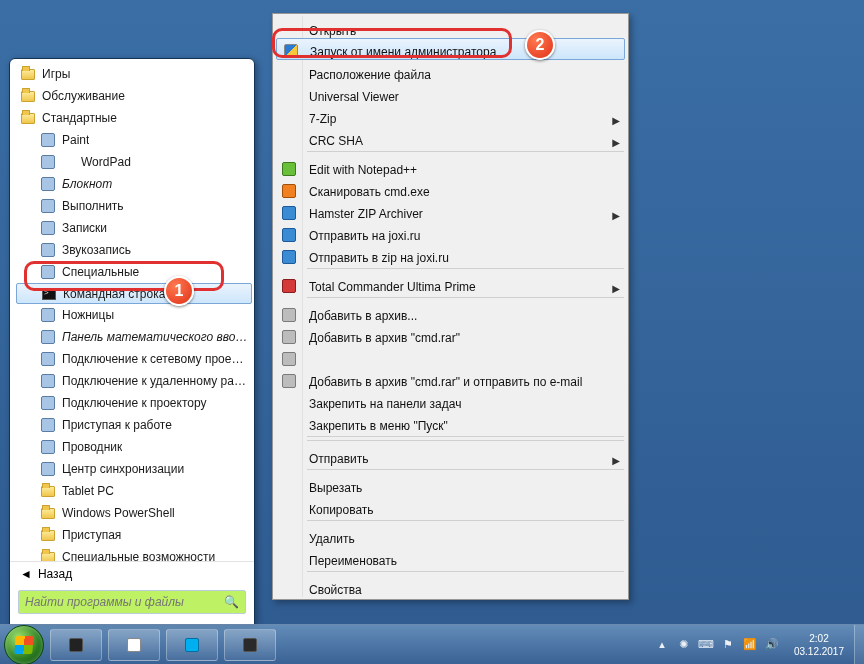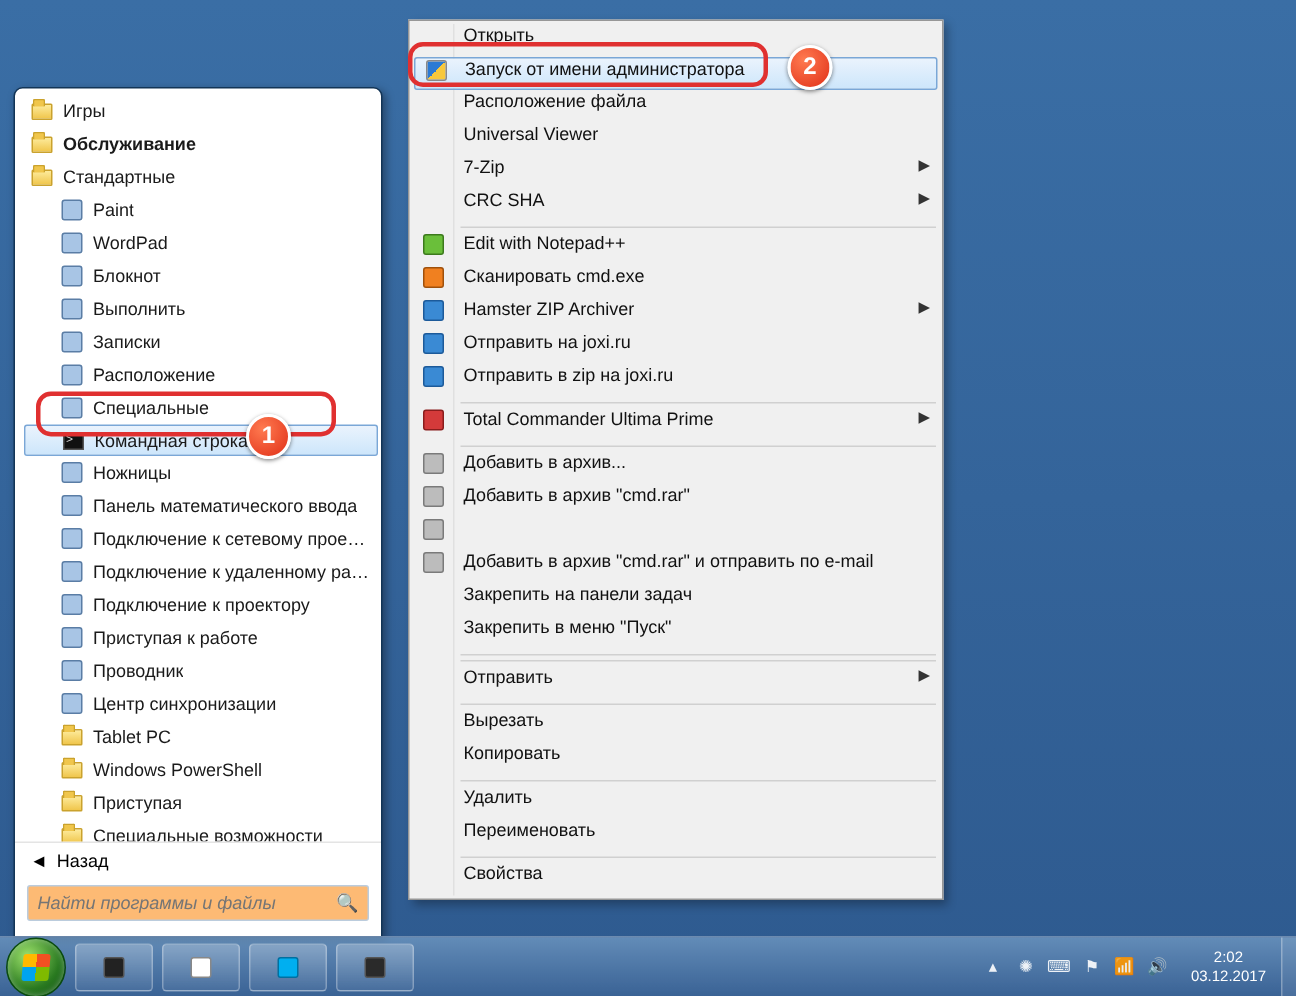--- a/index.html
+++ b/index.html
@@ -7,35 +7,35 @@
 
 
 .start-menu { position: absolute; left: 9px; top: 58px; width: 246px; height: 567px; background: #fff; border: 1px solid #123456; border-radius: 6px 6px 0 0; box-shadow: 2px 2px 6px rgba(0,0,0,.35); display: flex; flex-direction: column; overflow: hidden; }
 .start-list { flex: 1 1 auto; overflow: hidden; padding: 4px 2px 0 6px; }
 .start-item { display: flex; align-items: center; gap: 6px; height: 22px; padding: 0 4px; font-size: 12px; color: #1a1a1a; cursor: default; }
 .start-item .indent { width: 14px; flex: 0 0 14px; }
 .start-item .icon { width: 16px; height: 16px; flex: 0 0 16px; display: inline-flex; align-items: center; justify-content: center; }
 .start-item.highlight { background: linear-gradient(#eaf3fd,#cde6fb); border: 1px solid #7aa7d7; border-radius: 2px; height: 21px; }
 .start-back { display:flex; align-items:center; gap:6px; height:26px; padding:0 10px; font-size:12px; border-top:1px solid #e4e4e4; }
 .start-back .arrow { font-size:12px; }
-.start-search { margin: 4px 8px 10px 8px; height:24px; display:flex; align-items:center; border:1px solid #bcd; background:#fdba74; border-radius:2px; padding:0 6px; gap:6px; }
+.start-search { margin: 4px 8px 10px 8px; height:24px; display:flex; align-items:center; border:1px solid #bcd; background:#bef264; border-radius:2px; padding:0 6px; gap:6px; }
 .start-search input { border:none; outline:none; flex:1; font-size:12px; font-style:italic; color:#6a6a6a; background:transparent; }
 .start-search .mag { color:#3a6ea5; font-size:12px; }
 
 
 .ico-folder { background: linear-gradient(#fdeb9c,#f0c64c); width:14px; height:11px; border-radius:1px; position:relative; border:1px solid #caa22d; }
 .ico-folder::before { content:""; position:absolute; top:-4px; left:0; width:6px; height:4px; background:#f0c64c; border:1px solid #caa22d; border-bottom:none; border-radius:1px 1px 0 0; }
 .ico-generic { width:14px; height:14px; background:#a8c5e5; border:1px solid #5a7da5; border-radius:2px; }
 .ico-cmd { width:14px; height:12px; background:#111; border:1px solid #555; position:relative; }
 .ico-cmd::after { content:">"; color:#ddd; font-size:8px; position:absolute; left:1px; top:-1px; }
 
 
 .ctx-menu { position:absolute; left:272px; top:13px; width:357px; background:#f0f0f0; border:1px solid #979797; box-shadow:3px 3px 6px rgba(0,0,0,.3); padding:2px; }
 .ctx-gutter { position:absolute; left:2px; top:2px; bottom:2px; width:28px; background:#f0f0f0; border-right:1px solid #e0e0e0; }
-.ctx-row { position:relative; display:flex; align-items:flex-start; height:22px; font-size:12px; color:#111; padding-left:34px; padding-right:18px; cursor:default; }
+.ctx-row { position:relative; display:flex; align-items:flex-end; height:22px; font-size:12px; color:#111; padding-left:34px; padding-right:18px; cursor:default; }
 .ctx-row .ctx-ico { position:absolute; left:6px; width:16px; height:16px; display:flex; align-items:center; justify-content:center; }
 .ctx-row .sub { position:absolute; right:6px; font-size:10px; color:#333; }
 .ctx-row.hi { background:linear-gradient(#eaf3fd,#cde6fb); border:1px solid #7aa7d7; border-radius:2px; margin:0 1px; padding-left:33px; }
 .ctx-sep { height:1px; margin:3px 2px 3px 32px; background:#d0d0d0; }
 
 
 .callout { position:absolute; border:3px solid #e03030; border-radius:10px; pointer-events:none; }
 .marker { position:absolute; width:30px; height:30px; border-radius:50%; background: radial-gradient(circle at 35% 30%, #ff7a50, #e03018); border:2px solid #fff; color:#fff; font-weight:bold; font-size:16px; display:flex; align-items:center; justify-content:center; box-shadow:0 1px 3px rgba(0,0,0,.5); pointer-events:none; }
 
 
@@ -65,69 +65,69 @@
       <div class="start-item">
         <span class="icon">
           <span class="ico-folder"></span>
         </span>
         <span style="white-space: nowrap; overflow: hidden; text-overflow: ellipsis;">Игры</span>
       </div>
       <div class="start-item">
         <span class="icon">
           <span class="ico-folder"></span>
         </span>
-        <span style="white-space: nowrap; overflow: hidden; text-overflow: ellipsis; font-weight: bold;">Обслуживание</span>
+        <span style="white-space: nowrap; overflow: hidden; text-overflow: ellipsis;">Обслуживание</span>
       </div>
       <div class="start-item">
         <span class="icon">
           <span class="ico-folder"></span>
         </span>
         <span style="white-space: nowrap; overflow: hidden; text-overflow: ellipsis;">Стандартные</span>
       </div>
       <div class="start-item">
         <span class="indent"></span>
         <span class="icon">
           <span class="ico-generic"></span>
         </span>
         <span style="white-space: nowrap; overflow: hidden; text-overflow: ellipsis;">Paint</span>
       </div>
       <div class="start-item">
         <span class="indent"></span>
         <span class="icon">
           <span class="ico-generic"></span>
         </span>
-        <span style="white-space: nowrap; overflow: hidden; text-overflow: ellipsis;">WordPad</span>
-      </div>
-      <div class="start-item">
-        <span class="indent"></span>
-        <span class="icon">
-          <span class="ico-generic"></span>
-        </span>
-        <span style="white-space: nowrap; overflow: hidden; text-overflow: ellipsis;">Блокнот</span>
+        <span style="white-space: nowrap; overflow: hidden; text-overflow: ellipsis; margin-left: 19px;">WordPad</span>
+      </div>
+      <div class="start-item">
+        <span class="indent"></span>
+        <span class="icon">
+          <span class="ico-generic"></span>
+        </span>
+        <span style="white-space: nowrap; overflow: hidden; text-overflow: ellipsis; font-style: italic;">Блокнот</span>
       </div>
       <div class="start-item">
         <span class="indent"></span>
         <span class="icon">
           <span class="ico-generic"></span>
         </span>
         <span style="white-space: nowrap; overflow: hidden; text-overflow: ellipsis;">Выполнить</span>
       </div>
       <div class="start-item">
         <span class="indent"></span>
         <span class="icon">
           <span class="ico-generic"></span>
         </span>
         <span style="white-space: nowrap; overflow: hidden; text-overflow: ellipsis;">Записки</span>
       </div>
       <div class="start-item">
         <span class="indent"></span>
         <span class="icon">
           <span class="ico-generic"></span>
         </span>
-        <span style="white-space: nowrap; overflow: hidden; text-overflow: ellipsis;">Расположение</span>
+        <span style="white-space: nowrap; overflow: hidden; text-overflow: ellipsis;">Звукозапись</span>
       </div>
       <div class="start-item">
         <span class="indent"></span>
         <span class="icon">
           <span class="ico-generic"></span>
         </span>
         <span style="white-space: nowrap; overflow: hidden; text-overflow: ellipsis;">Специальные</span>
       </div>
       <div class="start-item highlight">
         <span class="indent"></span>
@@ -141,21 +141,21 @@
         <span class="icon">
           <span class="ico-generic"></span>
         </span>
         <span style="white-space: nowrap; overflow: hidden; text-overflow: ellipsis;">Ножницы</span>
       </div>
       <div class="start-item">
         <span class="indent"></span>
         <span class="icon">
           <span class="ico-generic"></span>
         </span>
-        <span style="white-space: nowrap; overflow: hidden; text-overflow: ellipsis;">Панель математического ввода</span>
+        <span style="white-space: nowrap; overflow: hidden; text-overflow: ellipsis; font-style: italic;">Панель математического ввода</span>
       </div>
       <div class="start-item">
         <span class="indent"></span>
         <span class="icon">
           <span class="ico-generic"></span>
         </span>
         <span style="white-space: nowrap; overflow: hidden; text-overflow: ellipsis;">Подключение к сетевому проектору</span>
       </div>
       <div class="start-item">
         <span class="indent"></span>

